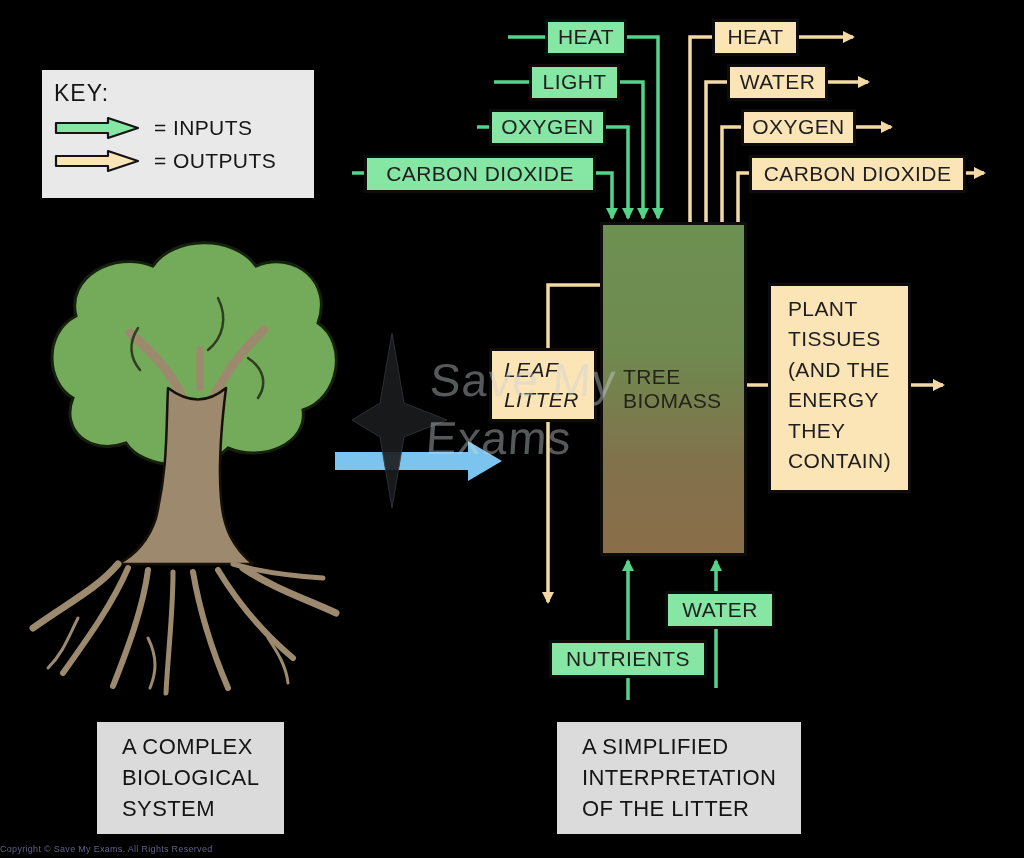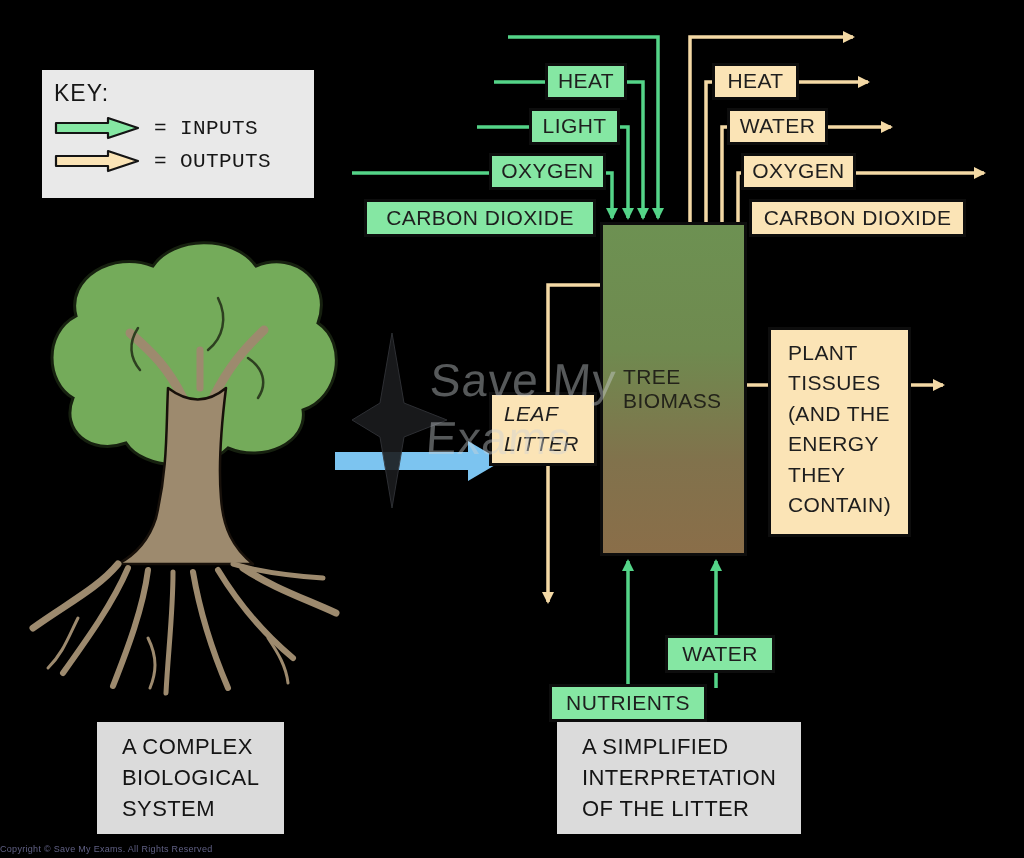--- a/index.html
+++ b/index.html
@@ -16,42 +16,42 @@
   .ln-in{stroke:var(--arrow-green);stroke-width:3.5;fill:none;}
   .ln-out{stroke:var(--arrow-tan);stroke-width:3.5;fill:none;}
   .mk-in{fill:var(--arrow-green);}
   .mk-out{fill:var(--arrow-tan);}
   .blue-arrow{fill:var(--blue-arrow);}
 
   
   .tag{
     position:absolute;border:3px solid #0d0d0d;z-index:20;
     display:flex;align-items:center;justify-content:center;
-    font-size:21px;color:#1e1e1e;letter-spacing:.4px;margin-top:44px;
+    font-size:21px;color:#1e1e1e;letter-spacing:.4px;
   }
   .tag.in{background:var(--input-green);}
   .tag.out{background:var(--output-tan);}
   .tag .lbl{white-space:pre-line;line-height:1.45;}
   .tag.left-align{justify-content:flex-start;padding-left:12px;text-align:left;font-style:italic;}
   .tag.top-align{align-items:flex-start;padding:8px 10px;text-align:left;}
 
   .biomass{
     position:absolute;left:600px;top:222px;width:147px;height:334px;z-index:15;
     border:3px solid #0d0d0d;
     background:linear-gradient(to bottom,var(--biomass-top) 0%,#6f8a4f 38%,#81724c 72%,var(--biomass-bottom) 100%);
     display:flex;align-items:center;justify-content:flex-start;padding-left:20px;
     font-size:21px;color:#23231a;letter-spacing:.4px;
   }
 
   .keybox{
     position:absolute;left:42px;top:70px;width:272px;height:128px;z-index:25;
     background:var(--key-bg);padding:10px 12px;color:#161616;
   }
   .key-title{font-size:23px;letter-spacing:1px;}
-  .key-row{display:flex;align-items:center;gap:12px;margin-top:9px;font-family:Liberation Mono, monospace;}
+  .key-row{display:flex;align-items:center;gap:12px;margin-top:9px;}
   .key-row .klabel{font-size:21px;letter-spacing:.4px;}
   .karrow-in{fill:var(--input-green);stroke:#141414;stroke-width:2.2;stroke-linejoin:round;}
   .karrow-out{fill:var(--output-tan);stroke:#141414;stroke-width:2.2;stroke-linejoin:round;}
 
   .caption{
     position:absolute;z-index:25;background:var(--caption-bg);color:#141414;
     font-size:22px;line-height:1.42;padding:9px 25px;letter-spacing:.4px;
     white-space:pre-line;
   }
   .caption-left{left:97px;top:722px;}

